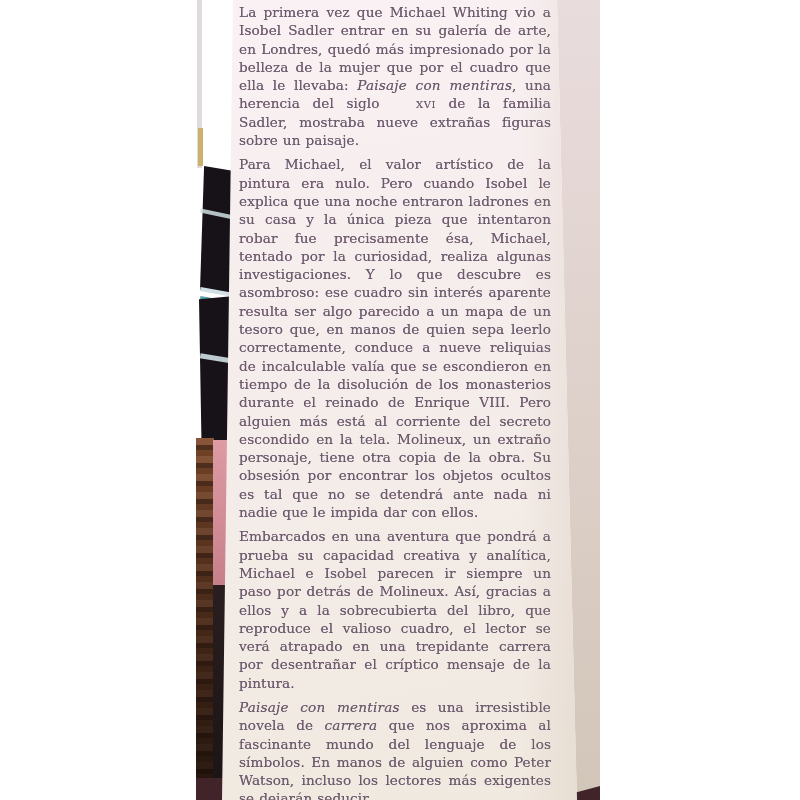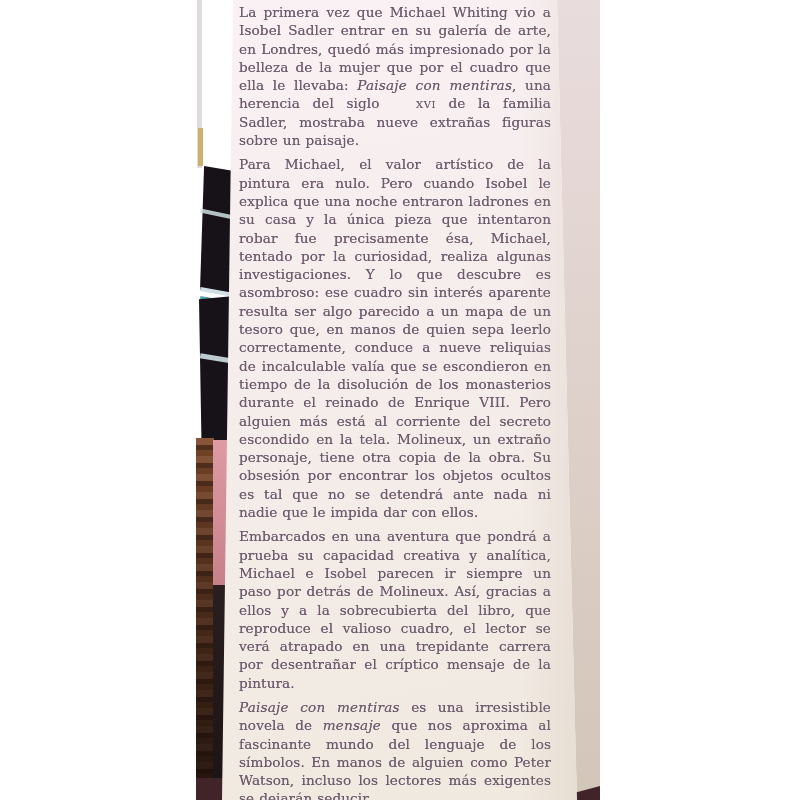--- a/index.html
+++ b/index.html
@@ -92,18 +92,18 @@
   <div class="right-shadow"></div>
   <div class="maroon-wedge"></div>
   <div class="bottom-shade"></div>
 
   <div class="paper">
     <div class="flap-text">
       <div>
           <p class="flap-para"><span>La primera vez que Michael Whiting vio a Isobel Sadler entrar en su galería de arte, en Londres, quedó más impresionado por la belleza de la mujer que por el cuadro que ella le llevaba: </span><i>Paisaje con mentiras</i><span>, una herencia del siglo </span><span class="sc">xvi</span><span> de la familia Sadler, mostraba nueve extrañas figuras sobre un paisaje.</span></p>
           <p class="flap-para"><span>Para Michael, el valor artístico de la pintura era nulo. Pero cuando Isobel le explica que una noche entraron ladrones en su casa y la única pieza que intentaron robar fue precisamente ésa, Michael, tentado por la curiosidad, realiza algunas investigaciones. Y lo que descubre es asombroso: ese cuadro sin interés aparente resulta ser algo parecido a un mapa de un tesoro que, en manos de quien sepa leerlo correctamente, conduce a nueve reliquias de incalculable valía que se escondieron en tiempo de la disolución de los monasterios durante el reinado de Enrique VIII. Pero alguien más está al corriente del secreto escondido en la tela. Molineux, un extraño personaje, tiene otra copia de la obra. Su obsesión por encontrar los objetos ocultos es tal que no se detendrá ante nada ni nadie que le impida dar con ellos.</span></p>
           <p class="flap-para"><span>Embarcados en una aventura que pondrá a prueba su capacidad creativa y analítica, Michael e Isobel parecen ir siempre un paso por detrás de Molineux. Así, gracias a ellos y a la sobrecubierta del libro, que reproduce el valioso cuadro, el lector se verá atrapado en una trepidante carrera por desentrañar el críptico mensaje de la pintura.</span></p>
-          <p class="flap-para"><i>Paisaje con mentiras</i><span> es una irresistible novela de </span><i>mensaje</i><span> que nos aproxima al fascinante mundo del lenguaje de los símbolos. En manos de alguien como Peter Watson, incluso los lectores más exigentes se dejarán seducir.</span></p>
+          <p class="flap-para"><i>Paisaje con mentiras</i><span> es una irresistible novela de </span><i>carrera</i><span> que nos aproxima al fascinante mundo del lenguaje de los símbolos. En manos de alguien como Peter Watson, incluso los lectores más exigentes se dejarán seducir.</span></p>
         </div>
 
     </div>
   </div>
 </div>
 
 </body></html>

